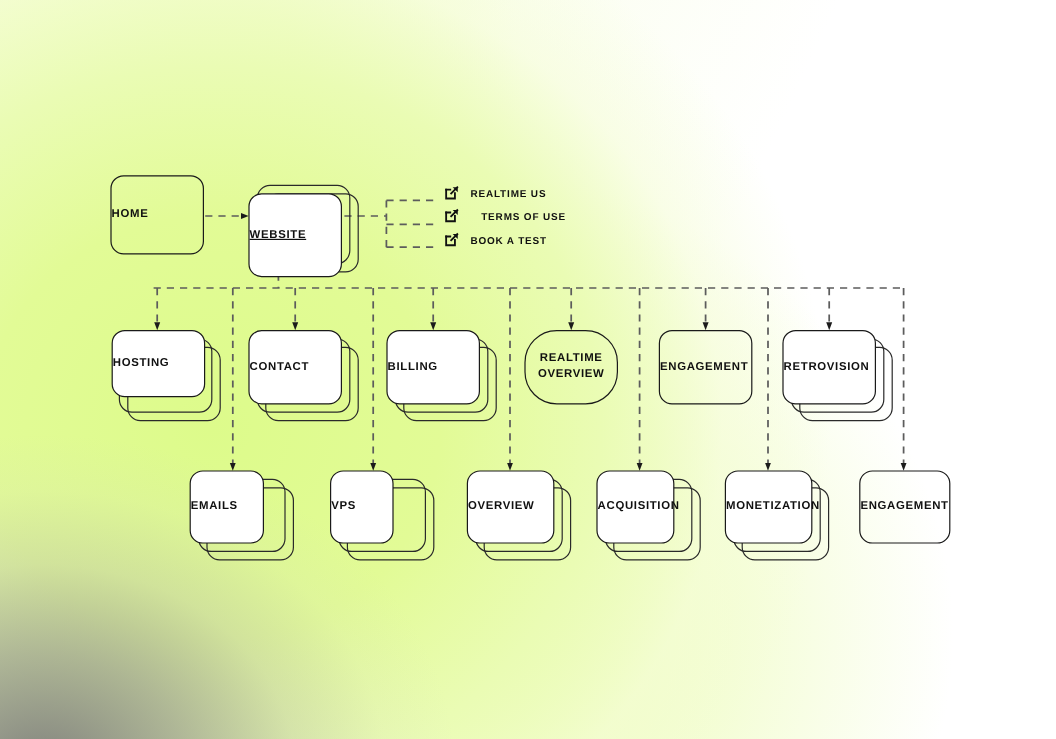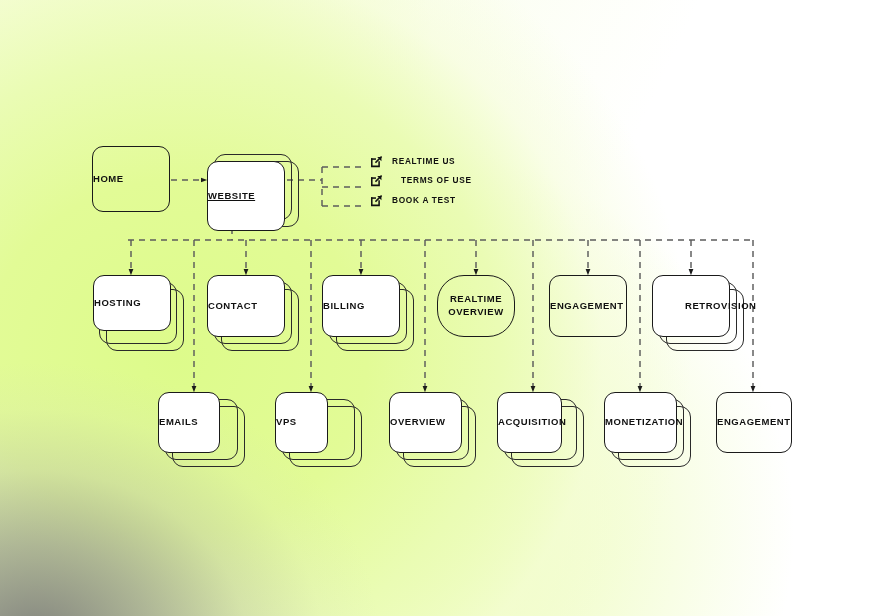--- a/index.html
+++ b/index.html
@@ -122,21 +122,21 @@
         <span>BILLING</span>
       </div>
       <div class="node ghost" style="left: 437px; top: 275px; width: 78px; height: 62px; border-radius: 27px;">
         <span>REALTIME OVERVIEW</span>
       </div>
       <div class="node ghost" style="left: 549px; top: 275px; width: 78px; height: 62px;">
         <span>ENGAGEMENT</span>
       </div>
       <div class="stack-layer" style="left: 666px; top: 289px; width: 78px; height: 62px;"></div>
       <div class="stack-layer" style="left: 659px; top: 282px; width: 78px; height: 62px;"></div>
-      <div class="node filled" style="left: 652px; top: 275px; width: 78px; height: 62px; padding-left: 32px;">
+      <div class="node filled" style="left: 652px; top: 275px; width: 78px; height: 62px;">
         <span>RETROVISION</span>
       </div>
       <div class="stack-layer" style="left: 172px; top: 406px; width: 73px; height: 61px;"></div>
       <div class="stack-layer" style="left: 165px; top: 399px; width: 73px; height: 61px;"></div>
       <div class="node filled" style="left: 158px; top: 392px; width: 62px; height: 61px;">
         <span>EMAILS</span>
       </div>
       <div class="stack-layer" style="left: 289px; top: 406px; width: 73px; height: 61px;"></div>
       <div class="stack-layer" style="left: 282px; top: 399px; width: 73px; height: 61px;"></div>
       <div class="node filled" style="left: 275px; top: 392px; width: 53px; height: 61px;">

